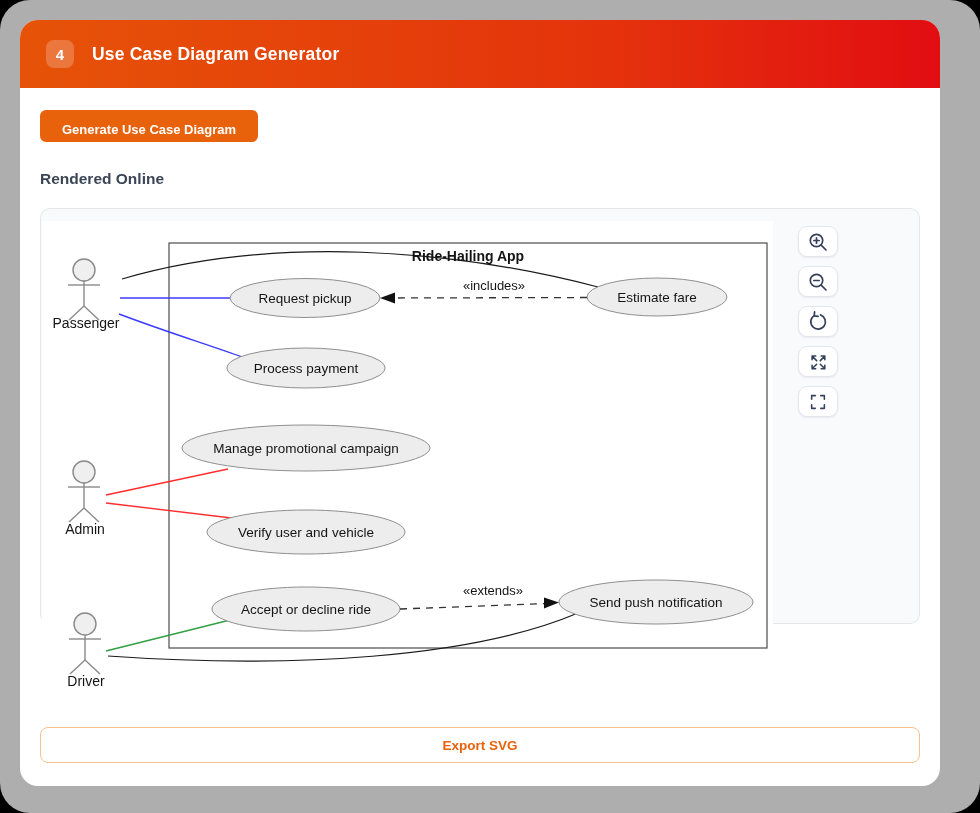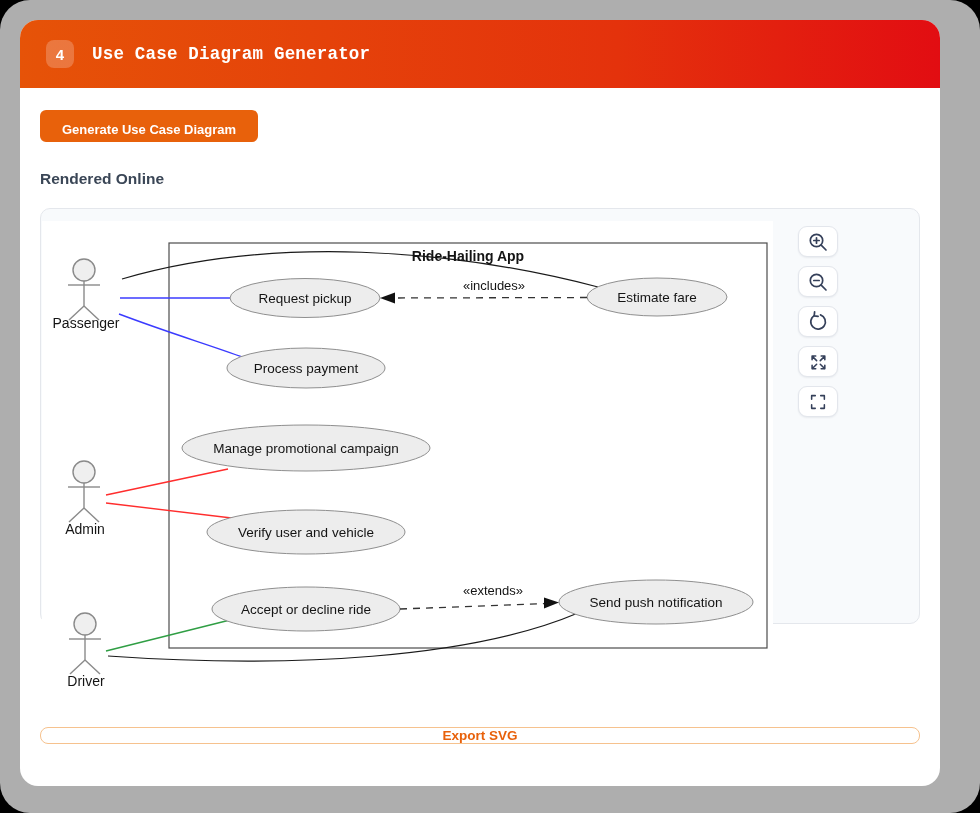--- a/index.html
+++ b/index.html
@@ -3,34 +3,34 @@
 <meta charset="utf-8">
 <style>
   * { margin:0; padding:0; box-sizing:border-box; }
   html,body { width:980px; height:813px; }
   body { background:#000; font-family:"Liberation Sans", sans-serif; position:relative; overflow:hidden; }
   .frame { position:absolute; inset:0; background:#aeaeae; border-radius:30px; }
   .card { position:absolute; left:20px; top:20px; width:920px; height:766px; background:#ffffff; border-radius:18px; overflow:hidden; }
 
   .header { height:68px; background:linear-gradient(90deg,#e65308 0%, #e4320c 65%, #e20d12 100%); display:flex; align-items:center; padding:0 26px; gap:18px; }
   .badge { width:28px; height:28px; border-radius:8px; background:rgba(255,255,255,0.22); color:#fff; font-weight:700; font-size:15px; display:flex; align-items:center; justify-content:center; }
-  .title { color:#fff; font-weight:700; font-size:17.5px; letter-spacing:.2px;font-family:Liberation Mono, monospace; }
+  .title { color:#fff; font-weight:700; font-size:17.5px; letter-spacing:.2px; }
 
   .content { position:relative; padding:0 20px; }
   .gen-btn { position:absolute; left:20px; top:22px; height:32px; padding:12px 22px; background:#e8610b; border:none; border-radius:6px; color:#fff; font-weight:700; font-size:13px; font-family:"Liberation Sans",sans-serif; cursor:pointer; }
   .section-label { position:absolute; left:20px; top:82px; color:#3a4656; font-weight:600; font-size:15.5px; }
 
   .panel { position:absolute; left:20px; top:120px; width:880px; height:416px; background:#f8fafc; border:1px solid #e4e7ec; border-radius:10px;text-align:center; }
   .canvas { position:absolute; left:1px; top:12px; width:731px; height:476px; background:#fff; }
 
   .controls { position:absolute; left:757px; top:17px; display:flex; flex-direction:column; gap:9px; }
   .ctrl-btn { width:40px; height:31px; background:#fff; border:1px solid #e3e6ec; border-radius:9px; box-shadow:0 1px 2px rgba(20,30,60,.07); display:flex; align-items:center; justify-content:center; cursor:pointer; padding:0; }
   .ctrl-btn svg { stroke:#35405a; stroke-width:1.7; fill:none; stroke-linecap:round; stroke-linejoin:round; }
 
-  .footer { position:absolute; left:20px; top:639px; width:880px; display:flex; gap:27px;flex-direction:column; }
+  .footer { position:absolute; left:20px; top:639px; width:880px; display:flex; gap:27px; }
   .outline-btn { flex:1; height:36px; background:#fff; border:1px solid #f6c28e; border-radius:8px; color:#e8610b; font-weight:700; font-size:13.5px; font-family:"Liberation Sans",sans-serif; cursor:pointer; }
 
   svg.diagram text { font-family:"Liberation Sans", sans-serif; fill:#141414; }
   .uc-label { font-size:13.5px; }
   .actor-label { font-size:14px; }
   .stereo-label { font-size:13px; }
   .sys-title { font-size:14px; font-weight:bold; }
 </style>
 </head>
 <body>

